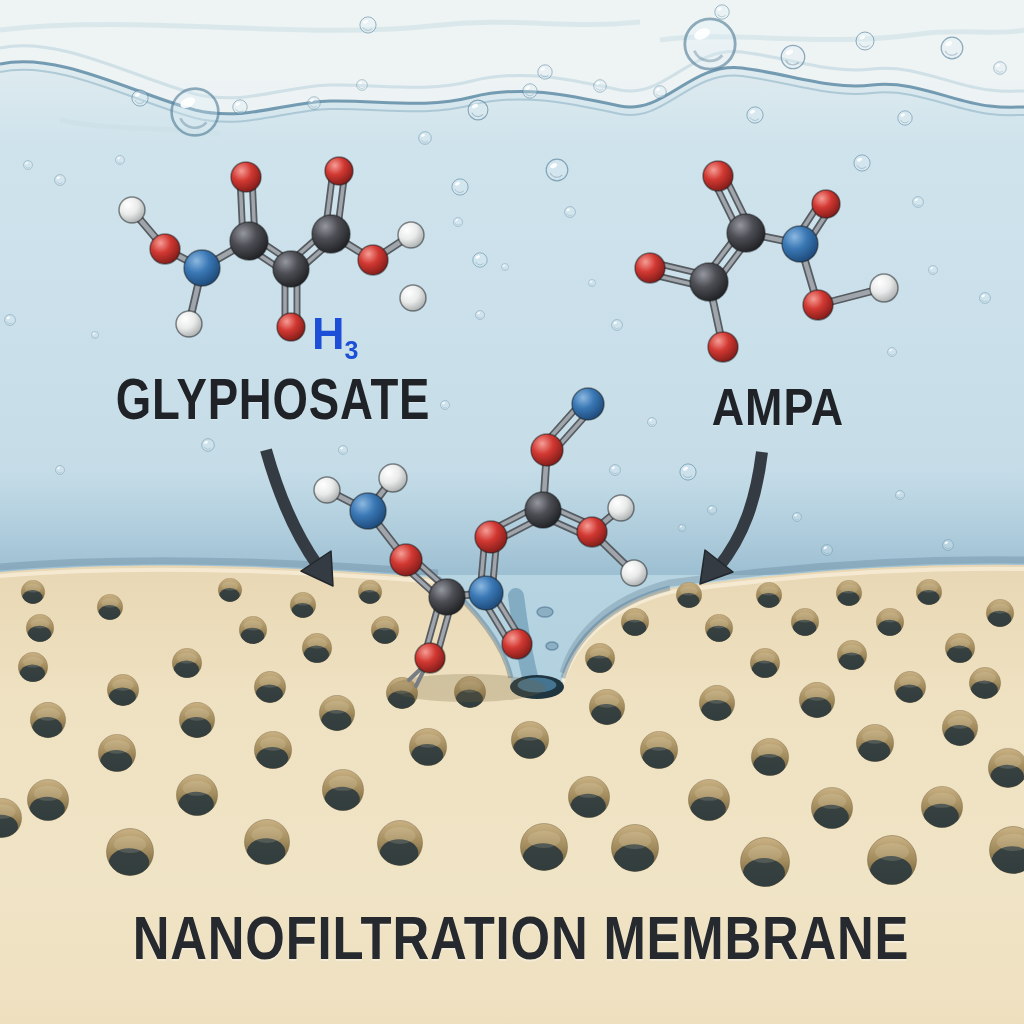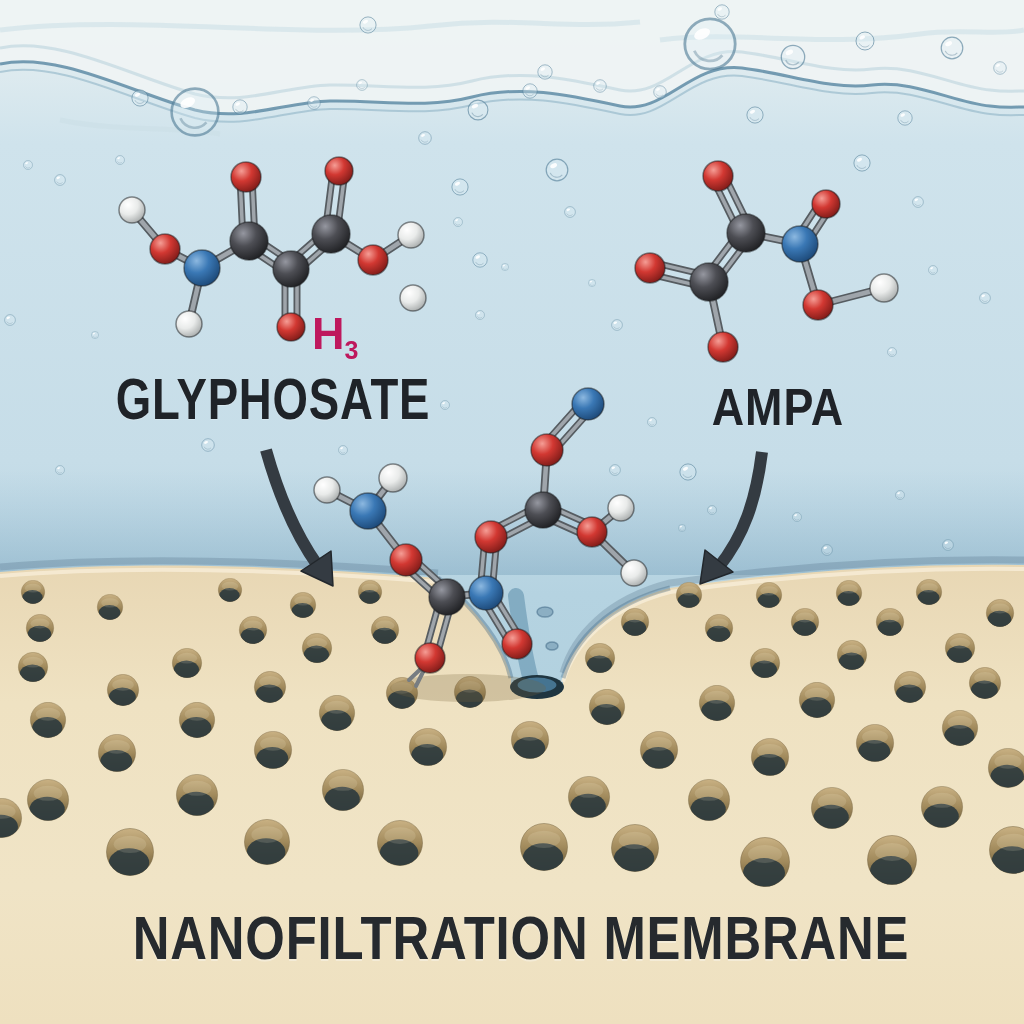--- a/index.html
+++ b/index.html
@@ -16,21 +16,21 @@
     left:273px;top:366px;font-size:57px;letter-spacing:1px;
     transform:translateX(-50%) scaleX(0.80);transform-origin:center top;
     text-shadow:0 1px 0 rgba(255,255,255,0.25);
   }
   .label-ampa{
     left:778px;top:378px;font-size:51px;letter-spacing:1px;
     transform:translateX(-50%) scaleX(0.88);transform-origin:center top;
     text-shadow:0 1px 0 rgba(255,255,255,0.25);
   }
   .label-h3{
-    left:312px;top:308px;font-size:45px;color:#be185d;
+    left:312px;top:308px;font-size:45px;color:#1d4ed8;
   }
   .label-h3 .sub{font-size:25px;vertical-align:-10px;font-weight:bold;}
   .label-membrane{
     left:521px;top:902px;font-size:62px;color:#262a2e;letter-spacing:1px;
     transform:translateX(-50%) scaleX(0.82);transform-origin:center top;
     text-shadow:0 2px 0 rgba(255,255,255,0.35);
   }
 </style>
 </head>
 <body>

